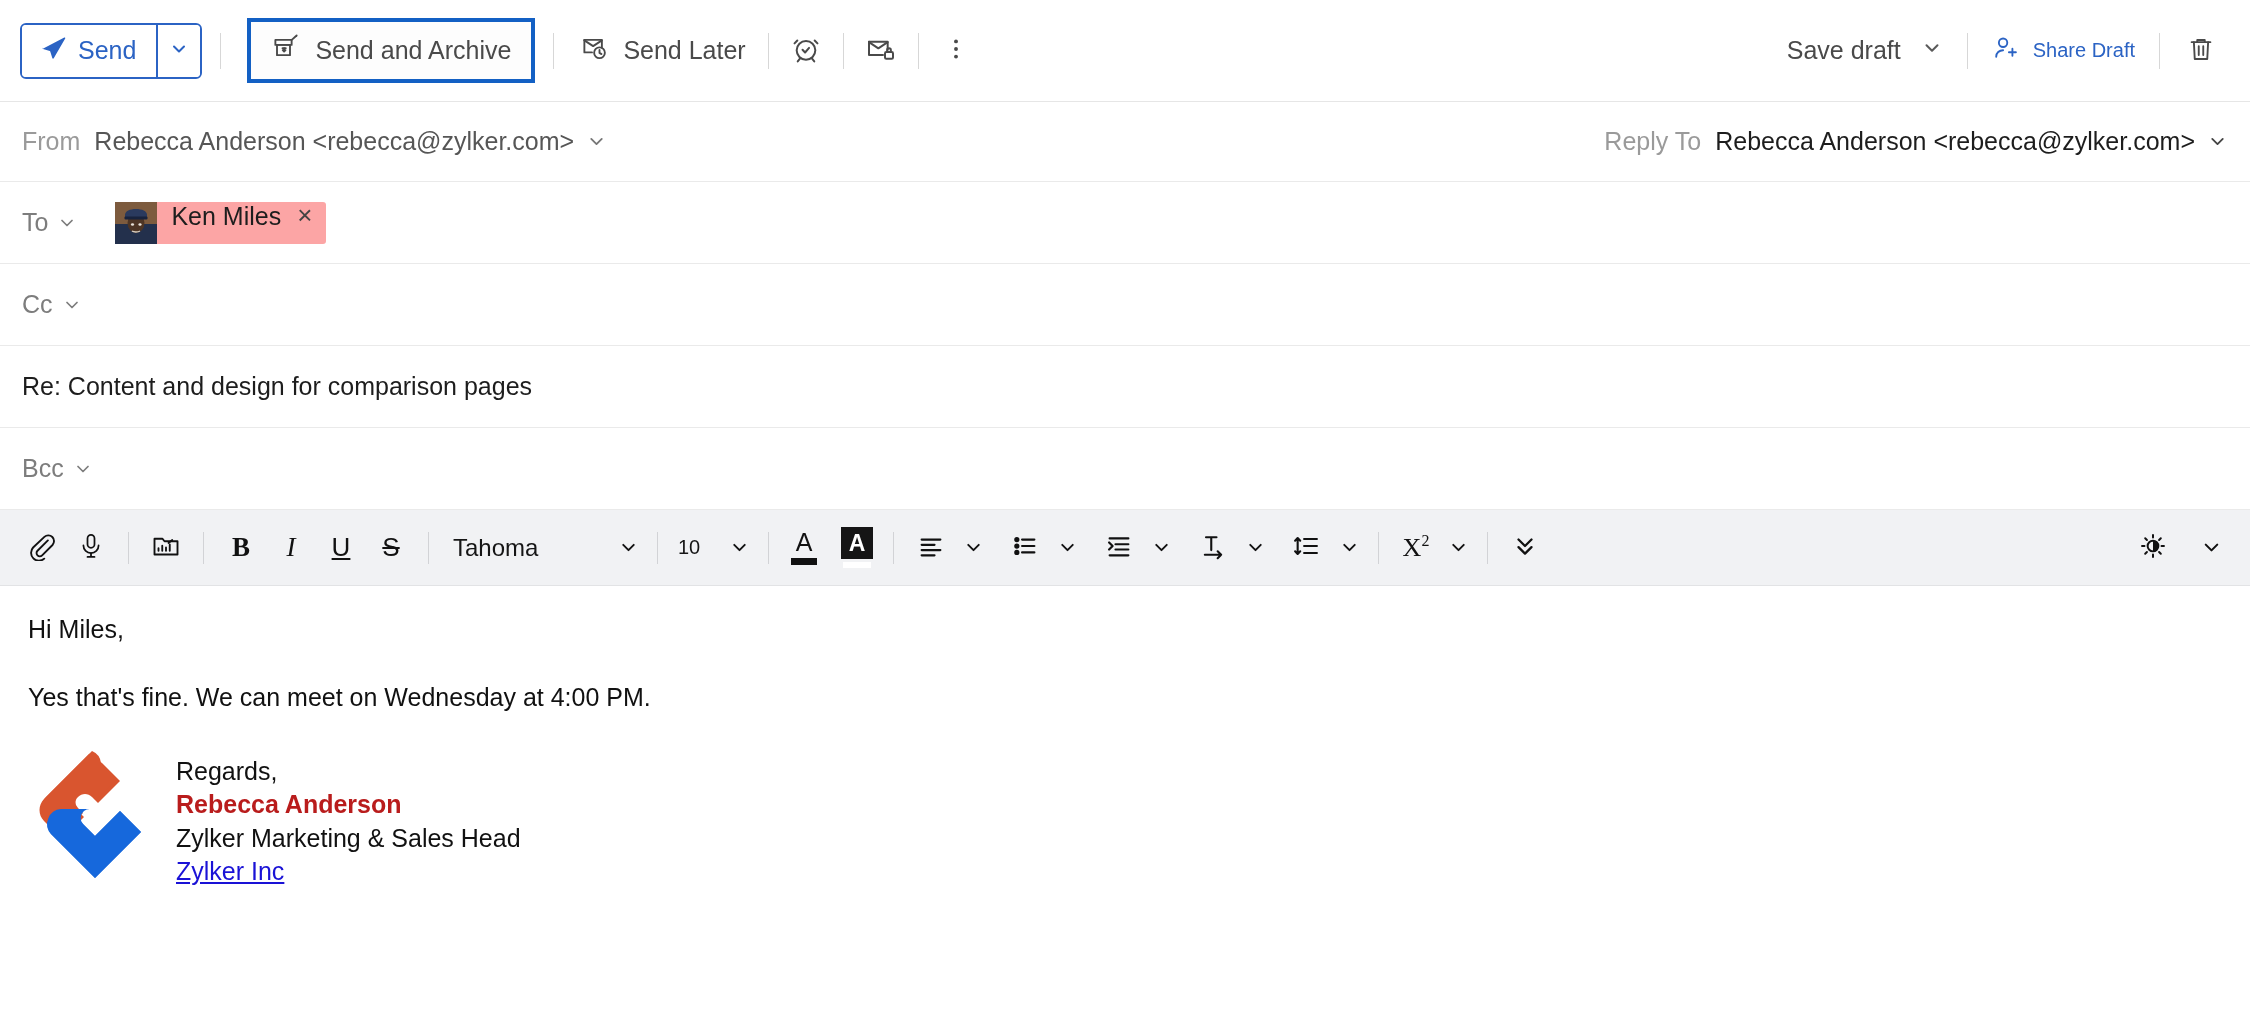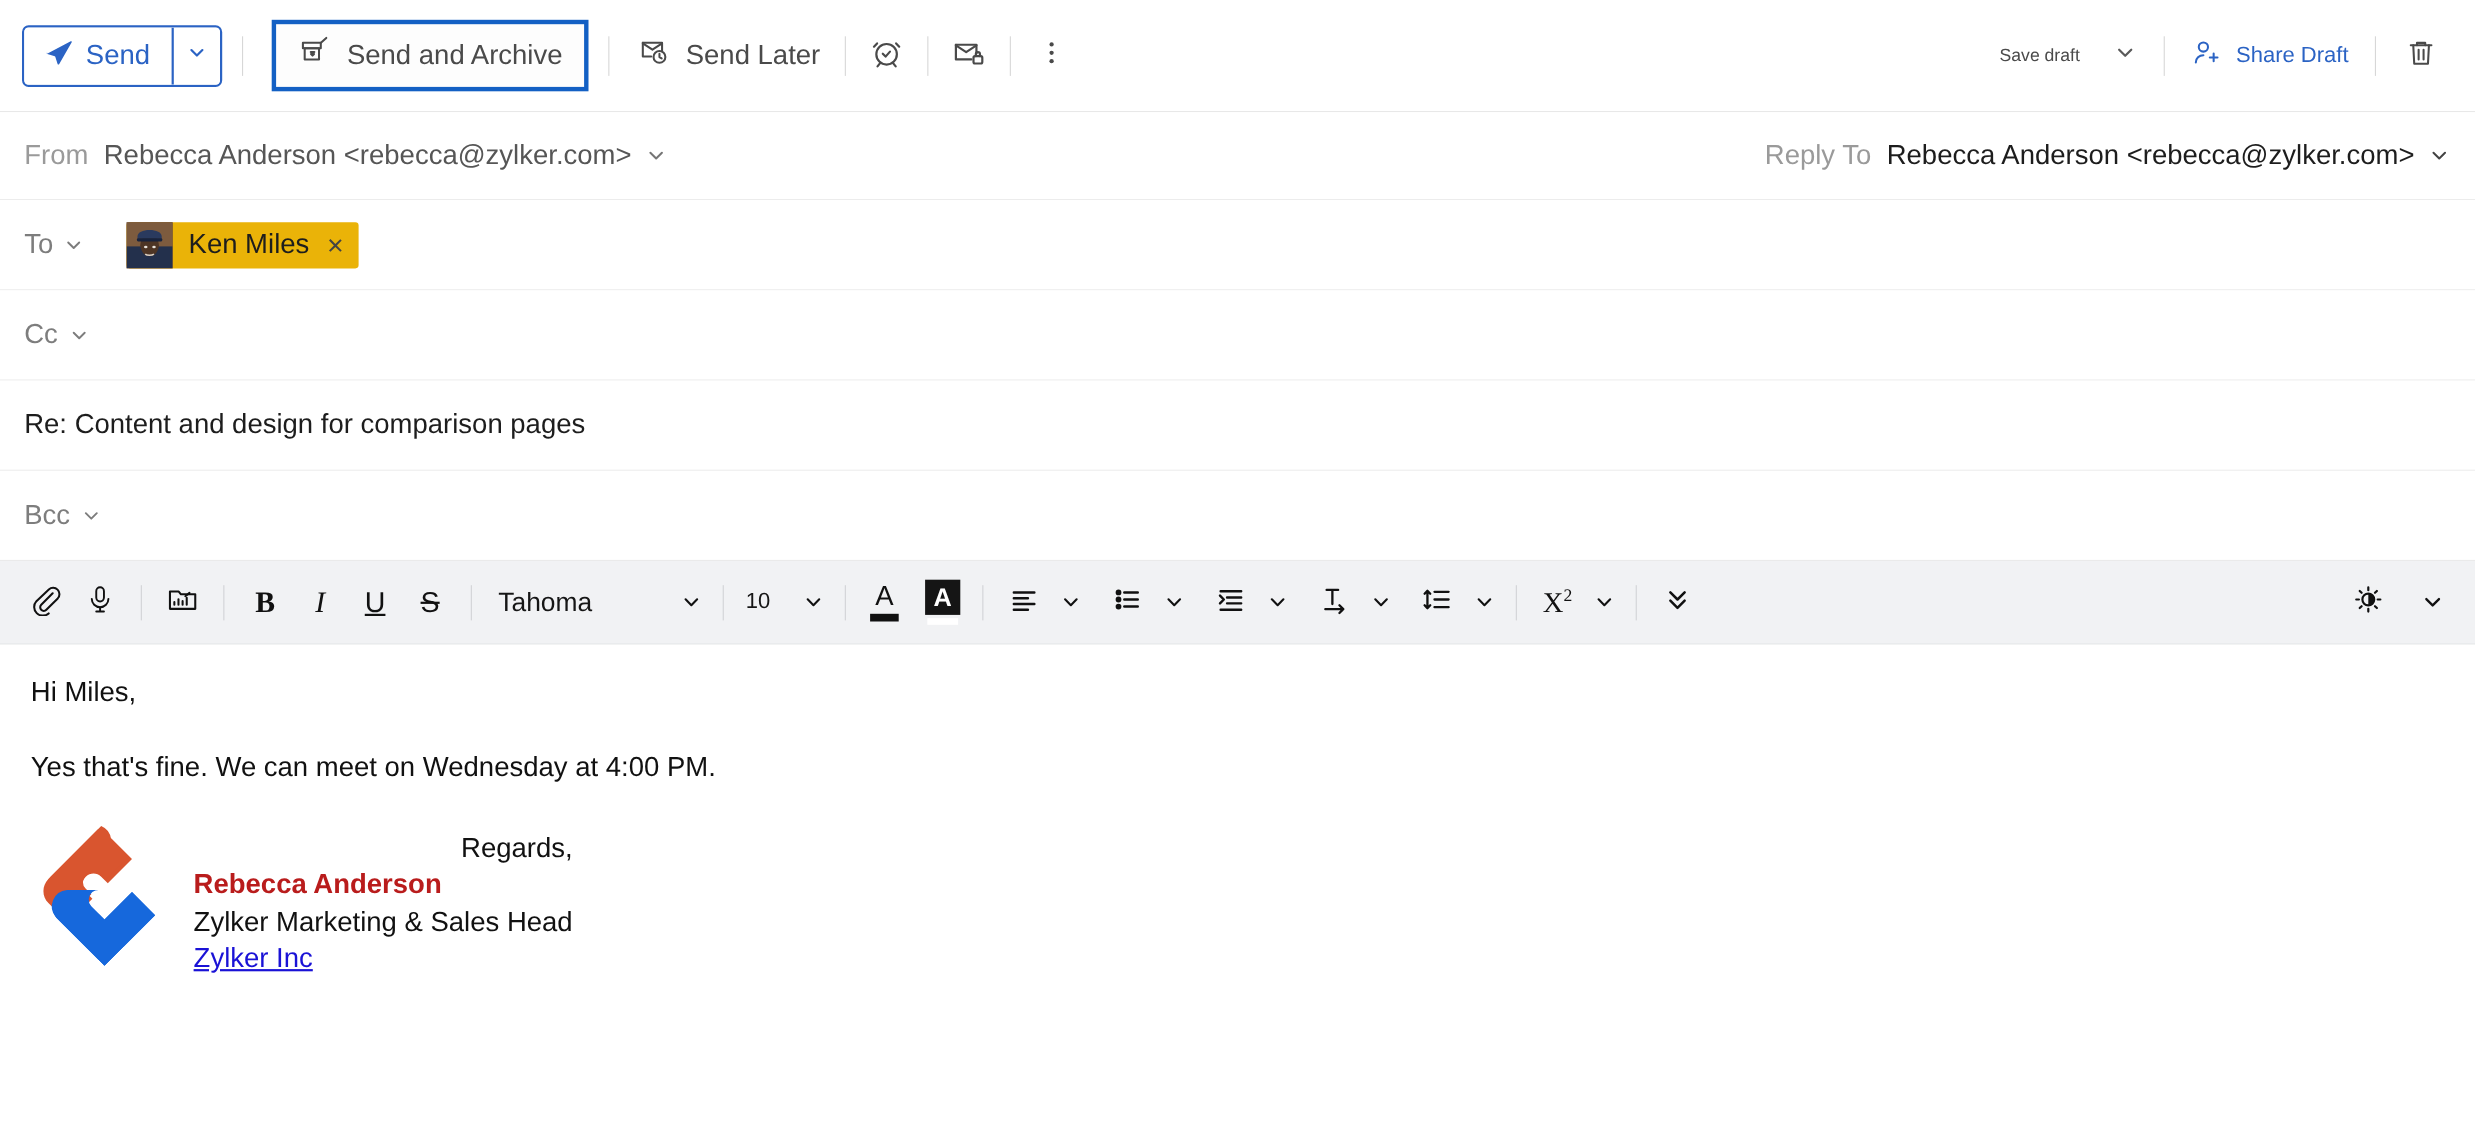--- a/index.html
+++ b/index.html
@@ -97,23 +97,23 @@
     justify-content: center;
     width: 46px;
     height: 46px;
     cursor: pointer;
     color: #4a4a4a;
   }
   .spacer { flex: 1 1 auto; }
   .save-draft {
     display: flex;
     align-items: center;
-    gap: 30px;
+    gap: 20px;
     color: #4a4a4a;
-    font-size: 16px;
+    font-size: 25px;
     cursor: pointer;
     padding: 0 6px;
   }
   .share-draft {
     display: flex;
     align-items: center;
     gap: 13px;
     color: #2b63c4;
     font-size: 20px;
     cursor: pointer;
@@ -162,23 +162,22 @@
     align-items: center;
     cursor: pointer;
     color: #7d7d7d;
     font-size: 25px;
   }
   .label-drop .chev { margin-left: 9px; }
 
   
   .chip {
     display: flex;
-    align-items: center;
     gap: 14px;
-    background: #eab308;
+    background: #fca5a5;
     border-radius: 3px;
     height: 42px;
     padding: 0 12px 0 0;
     margin-left: 38px;
     cursor: default;
   }
   .chip-avatar {
     width: 42px; height: 42px;
     flex: 0 0 42px;
     overflow: hidden;
@@ -259,21 +258,21 @@
     line-height: 1.1;
   }
   .body-gap { height: 40px; }
   .signature {
     display: flex;
     align-items: flex-start;
     margin-top: 36px;
   }
   .sig-logo { width: 130px; flex: 0 0 130px; margin-right: 18px; }
   .sig-text { padding-top: 8px; }
-  .sig-line { font-size: 25px; color: #111; line-height: 1.33; text-align: right; }
+  .sig-line { font-size: 25px; color: #111; line-height: 1.33; }
   .sig-name { font-size: 25px; color: #b91c1c; font-weight: 700; line-height: 1.33; }
   .sig-link {
     font-size: 25px; color: #1a12d6; text-decoration: underline;
     cursor: pointer; line-height: 1.33; display: inline-block;
   }
 </style>
 </head>
 <body>
 
 <div class="app">

